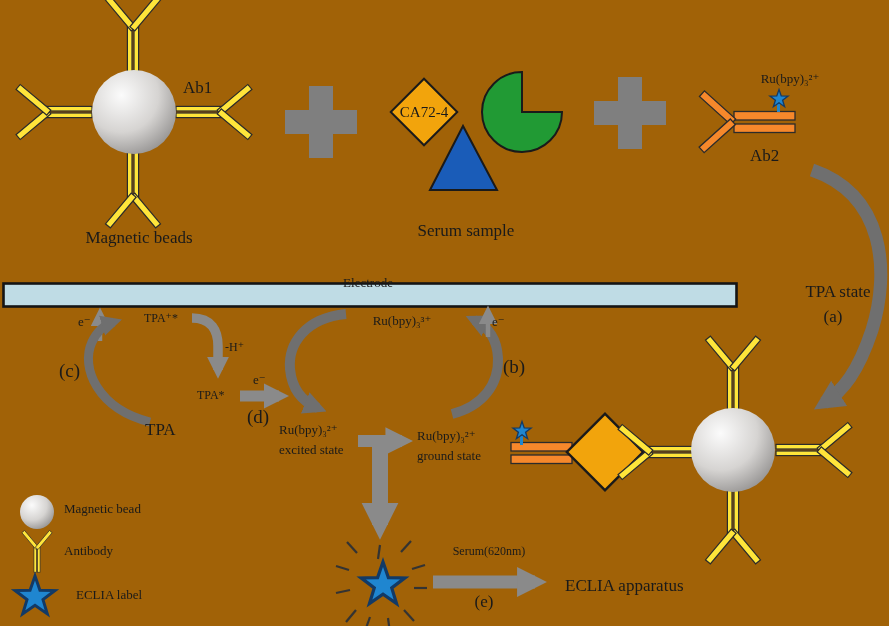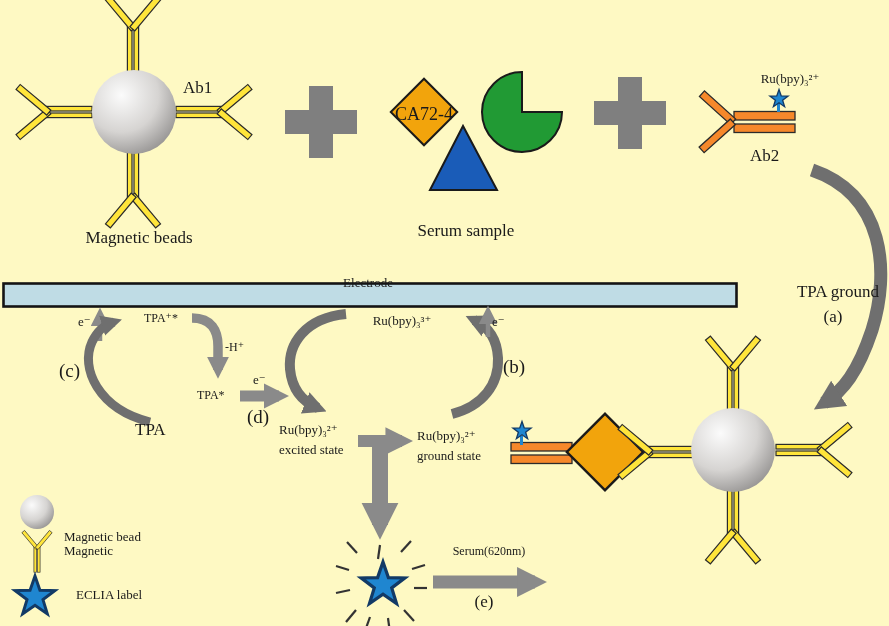--- a/index.html
+++ b/index.html
@@ -1,23 +1,23 @@
 <!DOCTYPE html>
 <html style="--c-yellow: #ffe53a; --c-orange: #f6882b; --c-amber: #f2a40c; --c-green: #219a34; --c-blue: #1a5cb8; --c-star: #1f86d0; --c-stardark: #123a66; --c-gray: #7f7f7f; --c-arrow: #8a8a8a; --c-curve: #6f6f6f; --c-electrode: #bfdce5; --c-ink: #1a1a1a;"><head>
 <meta charset="utf-8">
 <style>
   html,body{margin:0;padding:0;background:#fff;}
   #fig{
-    position:relative;width:889px;height:626px;background:#fef9c3;overflow:hidden;
+    position:relative;width:889px;height:626px;background:#a16207;overflow:hidden;
     font-family:"Liberation Serif","DejaVu Serif",serif;color:#1a1a1a;
   }
   #shapes{position:absolute;left:0;top:0;}
   .lbl{position:absolute;white-space:nowrap;line-height:1.15;}
   .ctr{transform:translateX(-50%);text-align:center;}
-  .f14{font-size:18px}.f15{font-size:13px}.f16{font-size:12px}.f17{font-size:17px}.f19{font-size:19px}
+  .f14{font-size:15px}.f15{font-size:13px}.f16{font-size:12px}.f17{font-size:17px}.f19{font-size:19px}
   .twoline{line-height:20px;}
 </style>
 </head>
 <body>
 
 <div id="fig">
 
 <svg id="shapes" width="889" height="626" viewBox="0 0 889 626">
   <defs>
     <radialGradient id="beadGrad" cx="35%" cy="30%" r="80%">
@@ -137,45 +137,46 @@
 </svg>
 
 <div class="lbl f17" style="left:183px;top:78px">Ab1</div>
 <div class="lbl ctr f17" style="left:139px;top:228px">Magnetic beads</div>
 <div class="lbl ctr f14" style="left:424px;top:104px">CA72-4</div>
 <div class="lbl ctr f17" style="left:466px;top:221px">Serum sample</div>
 <div class="lbl ctr f15" style="left:790px;top:72px">Ru(bpy)₃²⁺</div>
 <div class="lbl f17" style="left:750px;top:146px">Ab2</div>
 
 <div class="lbl ctr f15" style="left:368px;top:276px">Electrode</div>
-<div class="lbl ctr f17" style="left:838px;top:282px">TPA ground</div>
+<div class="lbl ctr f17" style="left:838px;top:282px">TPA state</div>
 <div class="lbl ctr f17" style="left:833px;top:307px">(a)</div>
 
 <div class="lbl f15" style="left:78px;top:315px">e⁻</div>
 <div class="lbl f16" style="left:144px;top:312px">TPA⁺*</div>
 <div class="lbl f19" style="left:59px;top:360px">(c)</div>
 <div class="lbl f16" style="left:225px;top:341px">-H⁺</div>
 <div class="lbl f16" style="left:197px;top:389px">TPA*</div>
 <div class="lbl f15" style="left:253px;top:373px">e⁻</div>
 <div class="lbl f19" style="left:247px;top:406px">(d)</div>
-<div class="lbl f17" style="left:135px;top:420px">TPA</div>
+<div class="lbl f17" style="left:145px;top:420px">TPA</div>
 
 <div class="lbl ctr f15" style="left:402px;top:314px">Ru(bpy)₃³⁺</div>
 <div class="lbl f15" style="left:492px;top:315px">e⁻</div>
 <div class="lbl f19" style="left:503px;top:356px">(b)</div>
 
 <div class="lbl f15 twoline" style="left:279px;top:420px">
   <div>Ru(bpy)₃²⁺</div>
   <div>excited state</div>
 </div>
 <div class="lbl f15 twoline" style="left:417px;top:426px">
   <div>Ru(bpy)₃²⁺</div>
   <div>ground state</div>
 </div>
 
 <div class="lbl ctr f16" style="left:489px;top:545px">Serum(620nm)</div>
 <div class="lbl ctr f17" style="left:484px;top:592px">(e)</div>
+<div class="lbl f17" style="left:565px;top:576px">ECLIA apparatus</div>
 
-<div class="lbl f15" style="left:64px;top:530px">Magnetic bead</div>
-<div class="lbl f15" style="left:64px;top:544px">Magnetic</div>
+<div class="lbl f15" style="left:64px;top:502px">Magnetic bead</div>
+<div class="lbl f15" style="left:64px;top:544px">Antibody</div>
 <div class="lbl f15" style="left:76px;top:588px">ECLIA label</div>
 
 </div>
 
 </body></html>

